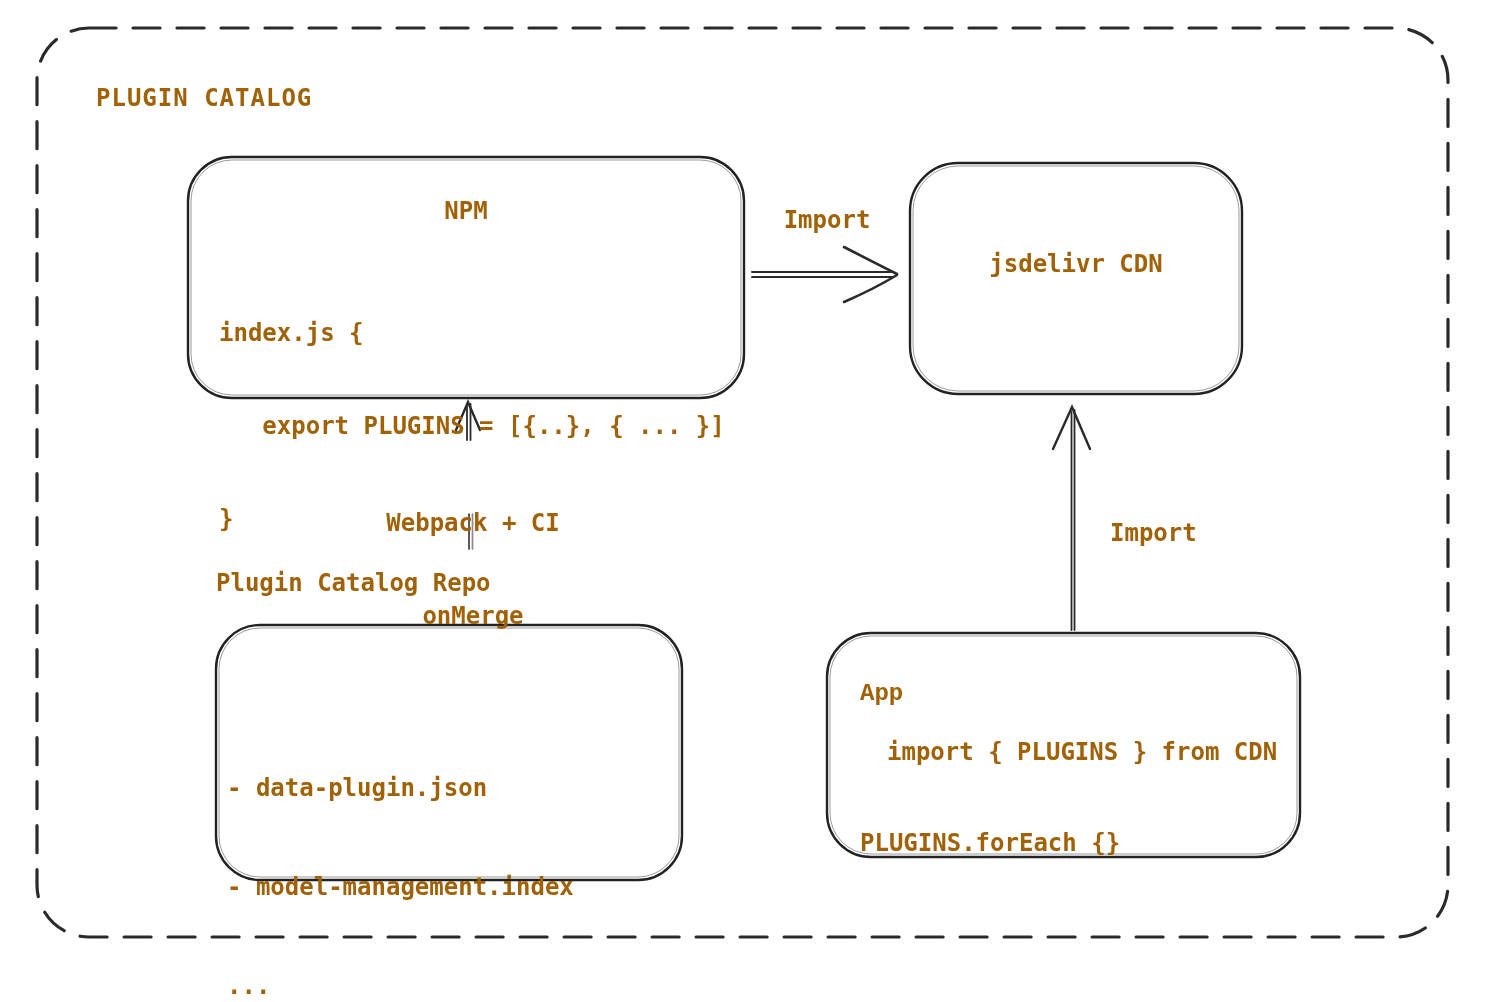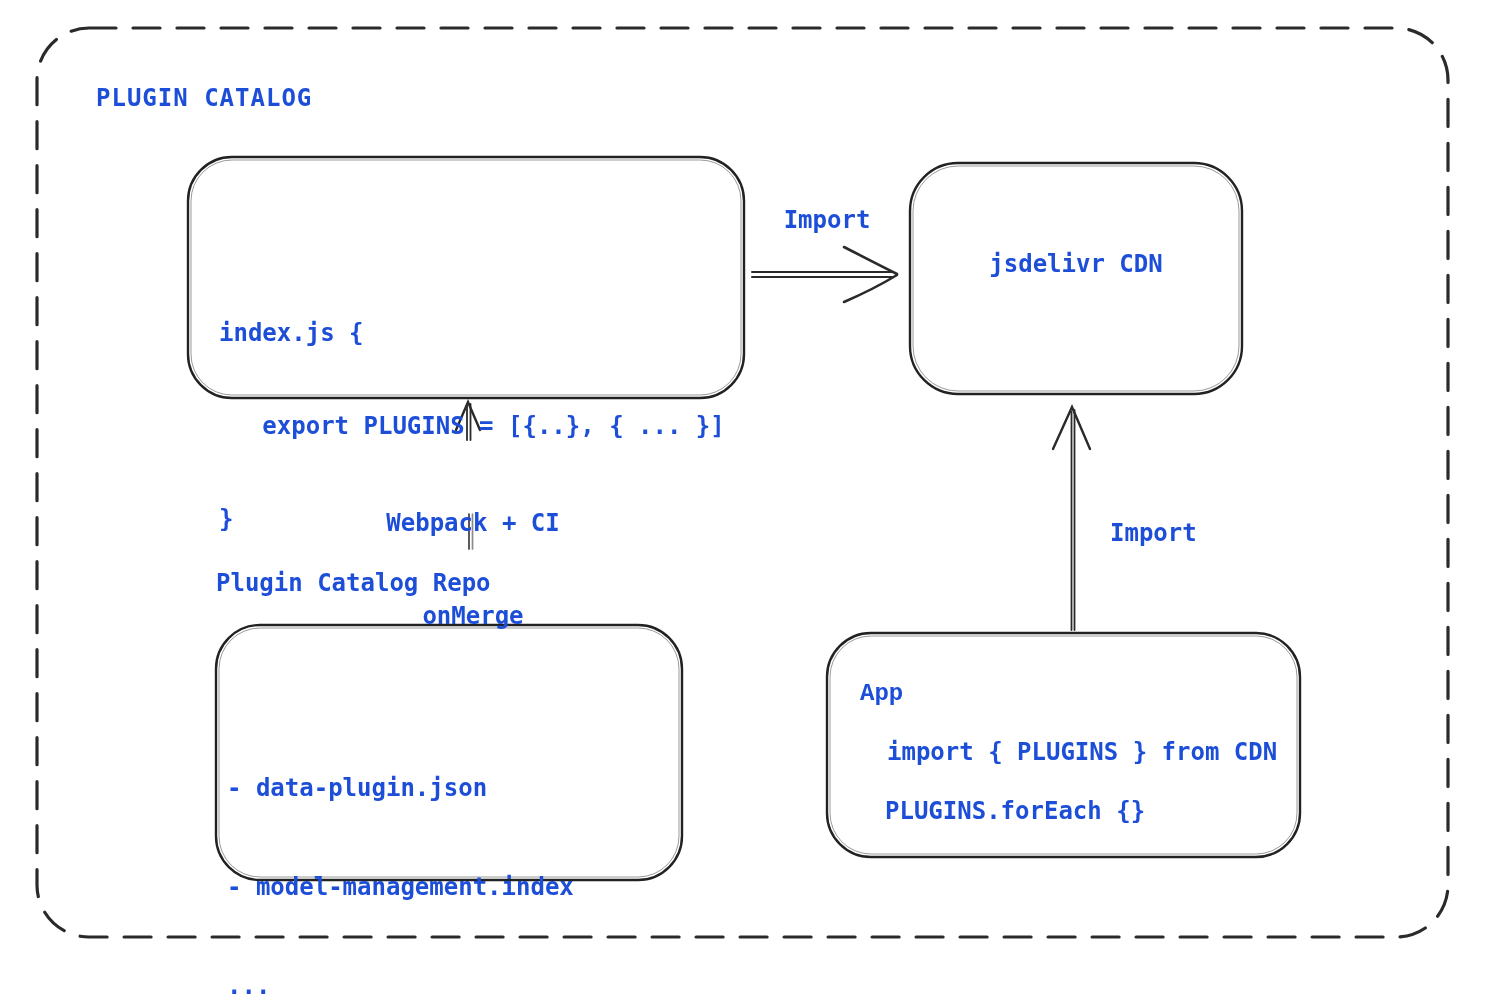--- a/index.html
+++ b/index.html
@@ -20,21 +20,21 @@
     position: absolute;
     left: 0;
     top: 0;
     width: 1506px;
     height: 1002px;
   }
   .txt {
     position: absolute;
     font-family: "DejaVu Sans Mono", "Liberation Mono", monospace;
     font-weight: 600;
-    color: #1d4ed8;
+    color: #a16207;
     white-space: pre;
     font-size: 24px;
     line-height: 30px;
   }
   .frame-title {
     left: 96px;
     top: 83px;
     letter-spacing: 1px;
   }
   .npm-title {
@@ -85,22 +85,21 @@
     left: 860px;
     top: 679px;
     font-family: Liberation Mono, monospace;
   }
   .app-code-1 {
     left: 887px;
     top: 737px;
   }
   .app-code-2 {
     left: 860px;
-    top: 796px;
-    margin-left: 25px;
+    top: 828px;
   }
   .import-label {
     left: 1110px;
     top: 518px;
   }
 </style>
 </head>
 <body>
 
 <div class="canvas">
@@ -141,20 +140,21 @@
 
     <g stroke="#2a2a2a" fill="none" stroke-linecap="round">
       <path d="M1071.5,630 V412" stroke-width="1.8"></path>
       <path d="M1074.5,630 V410" stroke-width="1.8"></path>
       <polyline points="1053,449 1072,407 1090,449" stroke-width="2.4"></polyline>
     </g>
   </svg>
 
   <div class="txt frame-title">PLUGIN CATALOG</div>
 
+  <div class="txt npm-title">NPM</div>
   <div class="txt npm-code">
     <div>index.js {</div>
     <div>   export PLUGINS = [{..}, { ... }]</div>
     <div>}</div>
   </div>
 
   <div class="txt cache-label">Import</div>
 
   <div class="txt cdn-label">jsdelivr CDN</div>
 

